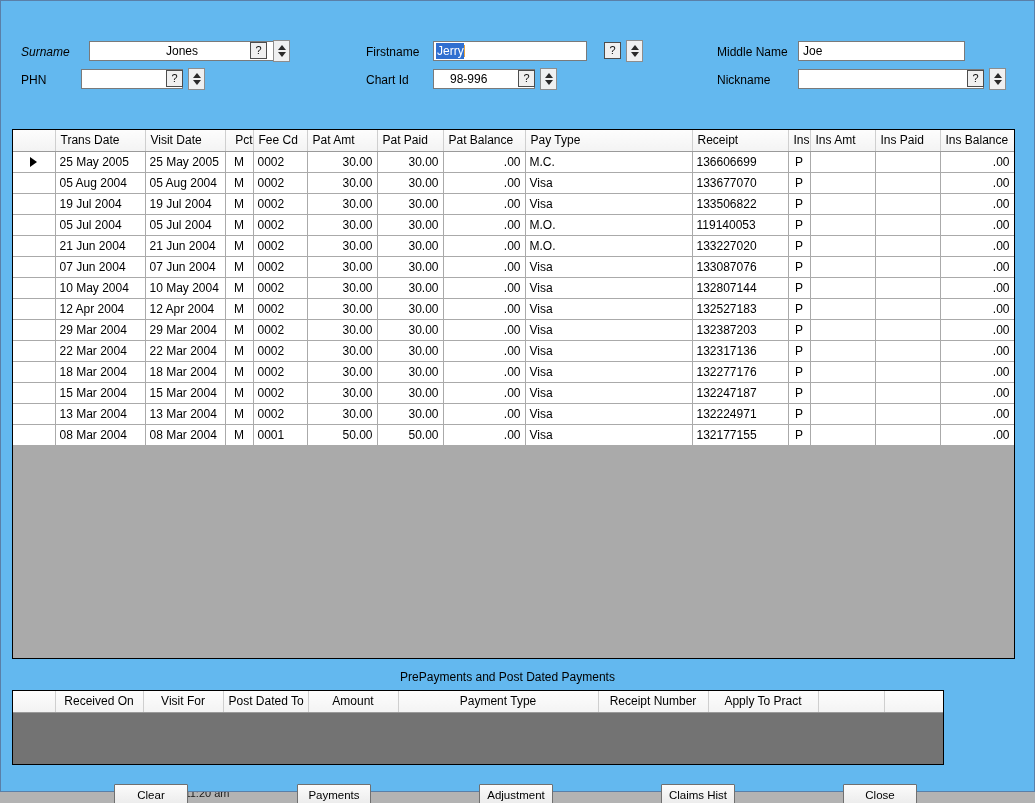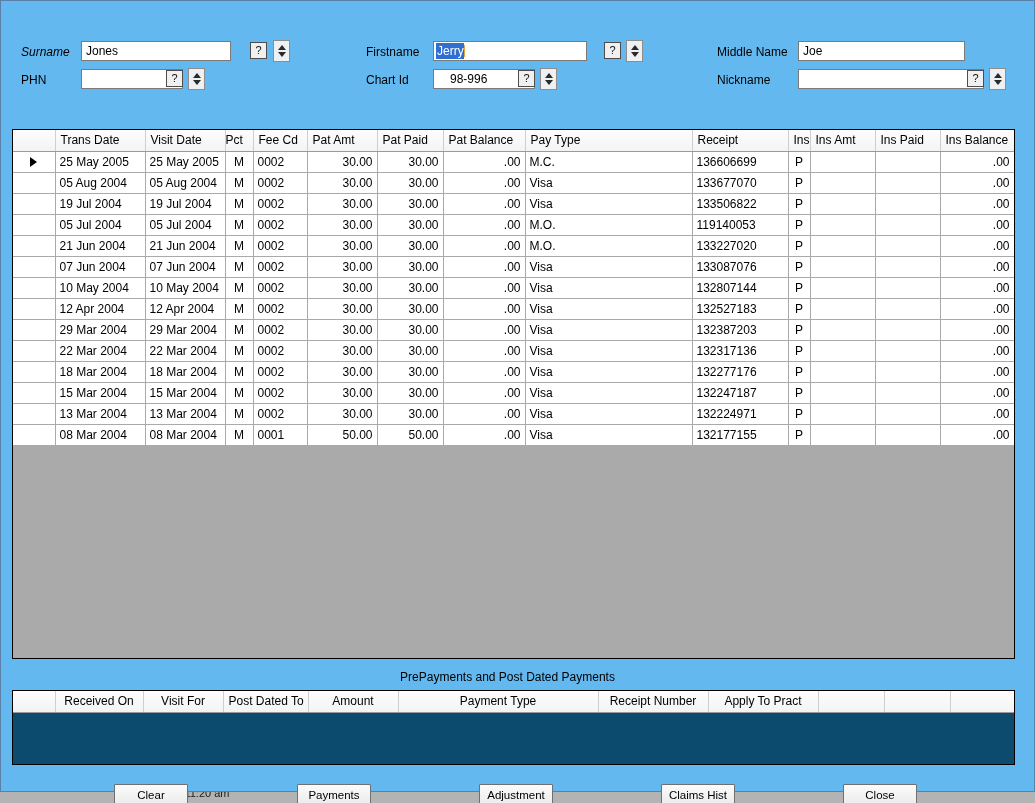--- a/index.html
+++ b/index.html
@@ -87,39 +87,39 @@
     position:absolute;left:11px;top:105px;width:1003px;height:530px;
     border:1px solid #000;box-sizing:border-box;background:#aaa;overflow:hidden;
   }
   table.grid{border-collapse:collapse;table-layout:fixed;width:1001px;background:#fff;}
   table.grid th{
     height:21px;background:linear-gradient(to bottom,#fdfdfd,#f3f3f3);
     border-right:1px solid #cfcfcf;border-bottom:1px solid #9a9a9a;
     font-weight:normal;font-size:12px;color:#000;padding:0 5px;text-align:left;
     white-space:nowrap;box-sizing:border-box;
   }
-  table.grid th.ctr{text-align:left;padding:0;}
+  table.grid th.ctr{text-align:right;padding:0;}
   table.grid td{
     height:21px;border-right:1px solid #aaa;border-bottom:1px solid #aaa;
     font-size:12px;color:#000;padding:0 4px;white-space:nowrap;box-sizing:border-box;
     background:#fff;
   }
   table.grid td.num{text-align:right;}
   table.grid td.ctr{text-align:center;}
   td.rowhdr,th.rowhdr{background:#f7f8fa;border-right:1px solid #aaa;text-align:center;padding:0;}
   td.rowhdr .arrow{display:inline-block;width:0;height:0;border-top:5px solid transparent;
      border-bottom:5px solid transparent;border-left:7px solid #000;vertical-align:middle;}
   td.sel-cell{background:#2f8fe0;color:#fff;}
   #grid-filler{background:#aaa;height:100%;}
 
   
   #prepay-title{position:absolute;left:0;top:646px;width:1013px;text-align:center;font-size:12px;color:#000;}
   #prepay-wrap{
-    position:absolute;left:11px;top:666px;width:1003px;height:75px;
-    border:1px solid #000;box-sizing:border-box;background:#0c4a6e;overflow:hidden;
+    position:absolute;left:11px;top:666px;width:932px;height:75px;
+    border:1px solid #000;box-sizing:border-box;background:#737373;overflow:hidden;
   }
   table.grid2{border-collapse:collapse;table-layout:fixed;width:1001px;}
   table.grid2 th{
     height:21px;background:linear-gradient(to bottom,#fdfdfd,#f3f3f3);
     border-right:1px solid #cfcfcf;border-bottom:1px solid #9a9a9a;
     font-weight:normal;font-size:12px;color:#000;padding:0 5px;text-align:center;
     white-space:nowrap;box-sizing:border-box;
   }
 
   
@@ -146,21 +146,21 @@
   <div id="bottom-sliver">
     <div id="bottom-sliver-text">Thu  Jul  26   11:20 am</div>
   </div>
 
   <div id="win">
 
 
     <div id="client">
 
       <div class="fld-label" style="left:20px;top:21px;font-style:italic;">Surname</div>
-      <div class="txtbox" style="left:80px;top:17px;width:150px;">Jones</div>
+      <div class="txtbox" style="left:88px;top:17px;width:186px;text-align:center;">Jones</div>
       <div class="qbtn" style="left:249px;top:18px;">?</div>
       <div class="spin" style="left:272px;top:16px;">
           <span class="up"></span>
           <span class="dn"></span>
         </div>
 
       <div class="fld-label" style="left:365px;top:21px;">Firstname</div>
       <div class="txtbox" style="left:432px;top:17px;width:154px;padding-left:2px;"><span class="sel">Jerry</span><span class="caret"></span></div>
       <div class="qbtn" style="left:603px;top:18px;">?</div>
       <div class="spin" style="left:625px;top:16px;">

